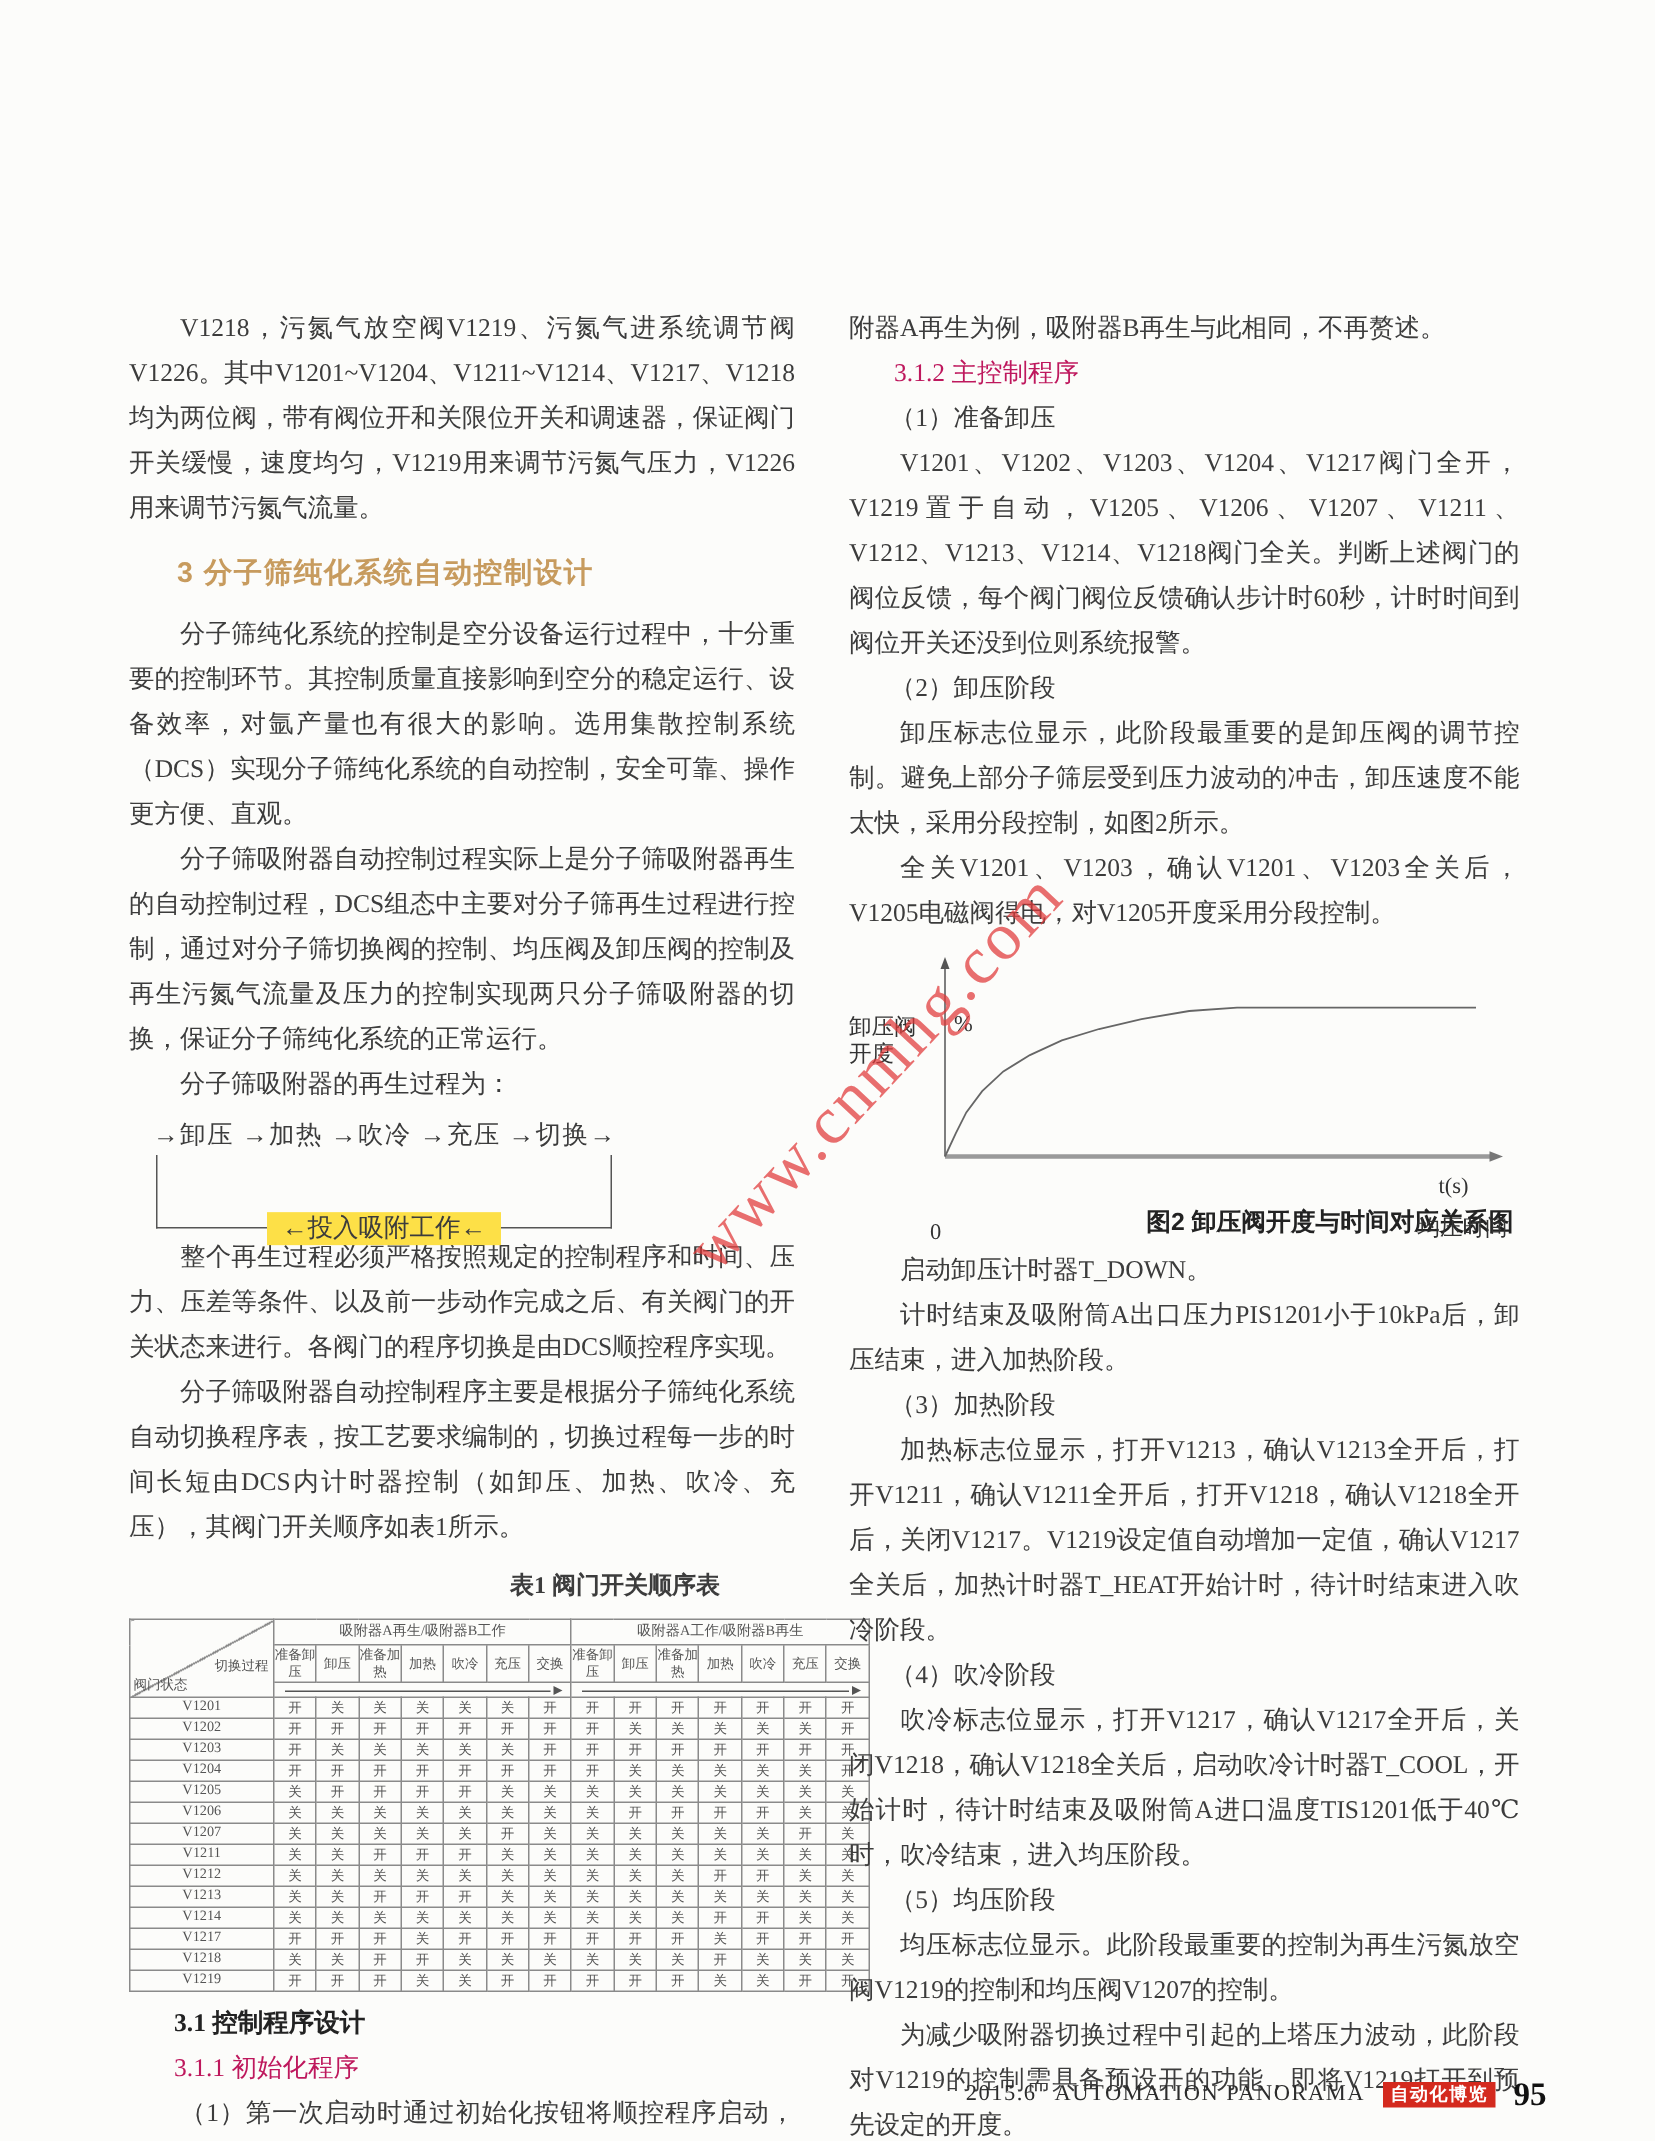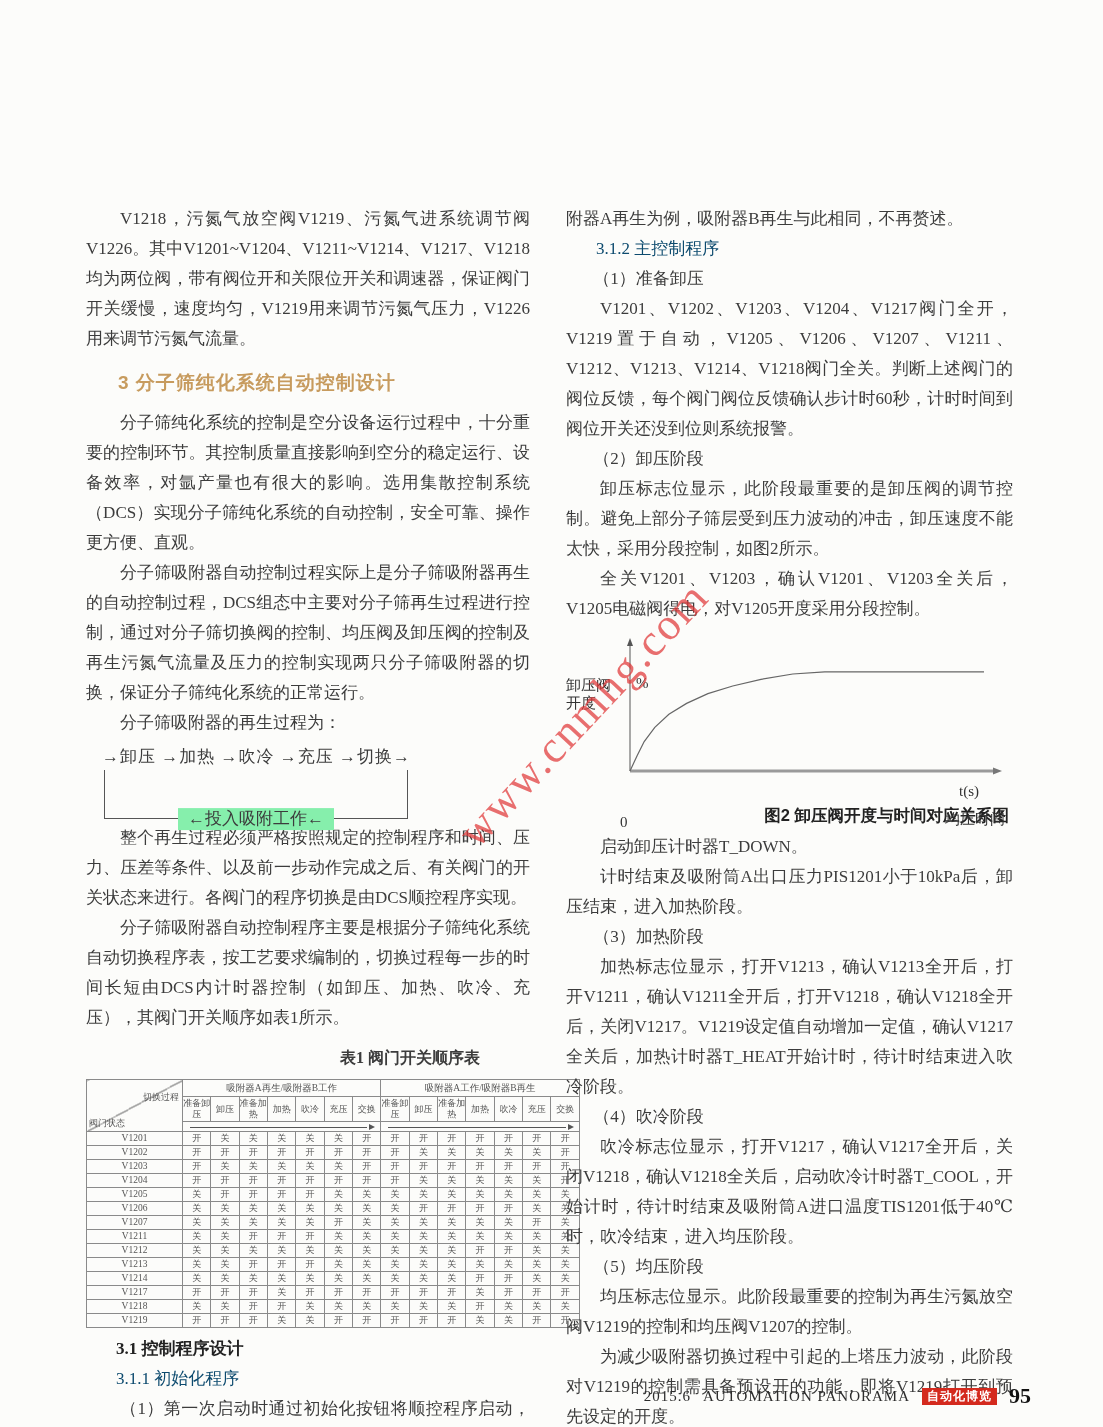--- a/index.html
+++ b/index.html
@@ -15,37 +15,37 @@
   p{margin:0;}
   .para{text-indent:2em;}
   .noindent{text-indent:0;}
   .subitem{text-indent:1.6em;}
   h2.sec{
     font-family:"Liberation Sans","DejaVu Sans",sans-serif;
     color:#c79b5e;font-size:19px;font-weight:bold;margin:14px 0 10px 0;
     padding-left:32px;letter-spacing:1px;text-align:left;
   }
   .h31{font-weight:bold;color:#222;padding-left:30px;margin-top:6px;text-align:left;}
-  .h311{padding-left:30px;color:#0c4a6e;text-align:left;}
+  .h311{padding-left:30px;color:#be185d;text-align:left;}
   
   .flow{margin:6px 0 4px 14px;width:312px;}
   .flow-steps{white-space:nowrap;letter-spacing:1px;line-height:26px;padding-left:2px;}
   .flow-loop{border-left:1px solid #555;border-right:1px solid #555;border-bottom:1px solid #555;
     height:48px;margin:0 4px;position:relative;}
   .flow-return{position:absolute;left:50%;bottom:0;transform:translate(-50%,55%);
-    background:#86efac;padding:0 10px;white-space:nowrap;line-height:22px;}
+    background:#fde047;padding:0 10px;white-space:nowrap;line-height:22px;}
   
   .tbl-caption{font-weight:bold;font-size:16px;text-align:right;padding-right:50px;margin:10px 0 6px 0;}
   table.valves{border-collapse:collapse;width:494px;table-layout:fixed;
     font-size:9px;line-height:11px;color:#555;margin-left:0;}
   table.valves th,table.valves td{border:1px solid #8a8a8a;padding:1px 0;text-align:center;font-weight:normal;}
   table.valves col.c-valve{width:96px;}
   th.corner{position:relative;padding:0;height:30px;
     background:linear-gradient(to bottom right,transparent 49.3%,#8a8a8a 49.3%,#8a8a8a 50.7%,transparent 50.7%);}
-  .corner-top{position:absolute;top:12px;right:3px;font-size:9px;}
+  .corner-top{position:absolute;top:25px;right:3px;font-size:9px;}
   .corner-bottom{position:absolute;bottom:2px;left:2px;font-size:9px;}
   tr.grp th{font-size:9.5px;height:14px;}
   tr.phase td{font-size:9px;height:13px;}
   tr.arrows td{height:9px;padding:0;}
   .long-arrow{position:relative;height:8px;margin:0 5px;}
   .long-arrow::before{content:"";position:absolute;left:2px;right:8px;top:50%;border-top:1px solid #555;}
   .long-arrow::after{content:"";position:absolute;right:0;top:50%;transform:translateY(-50%);
     border-left:6px solid #555;border-top:3px solid transparent;border-bottom:3px solid transparent;}
   tbody.vrows td{height:11px;}
   tbody.vrows td.vname{text-align:center;font-size:9.5px;}

